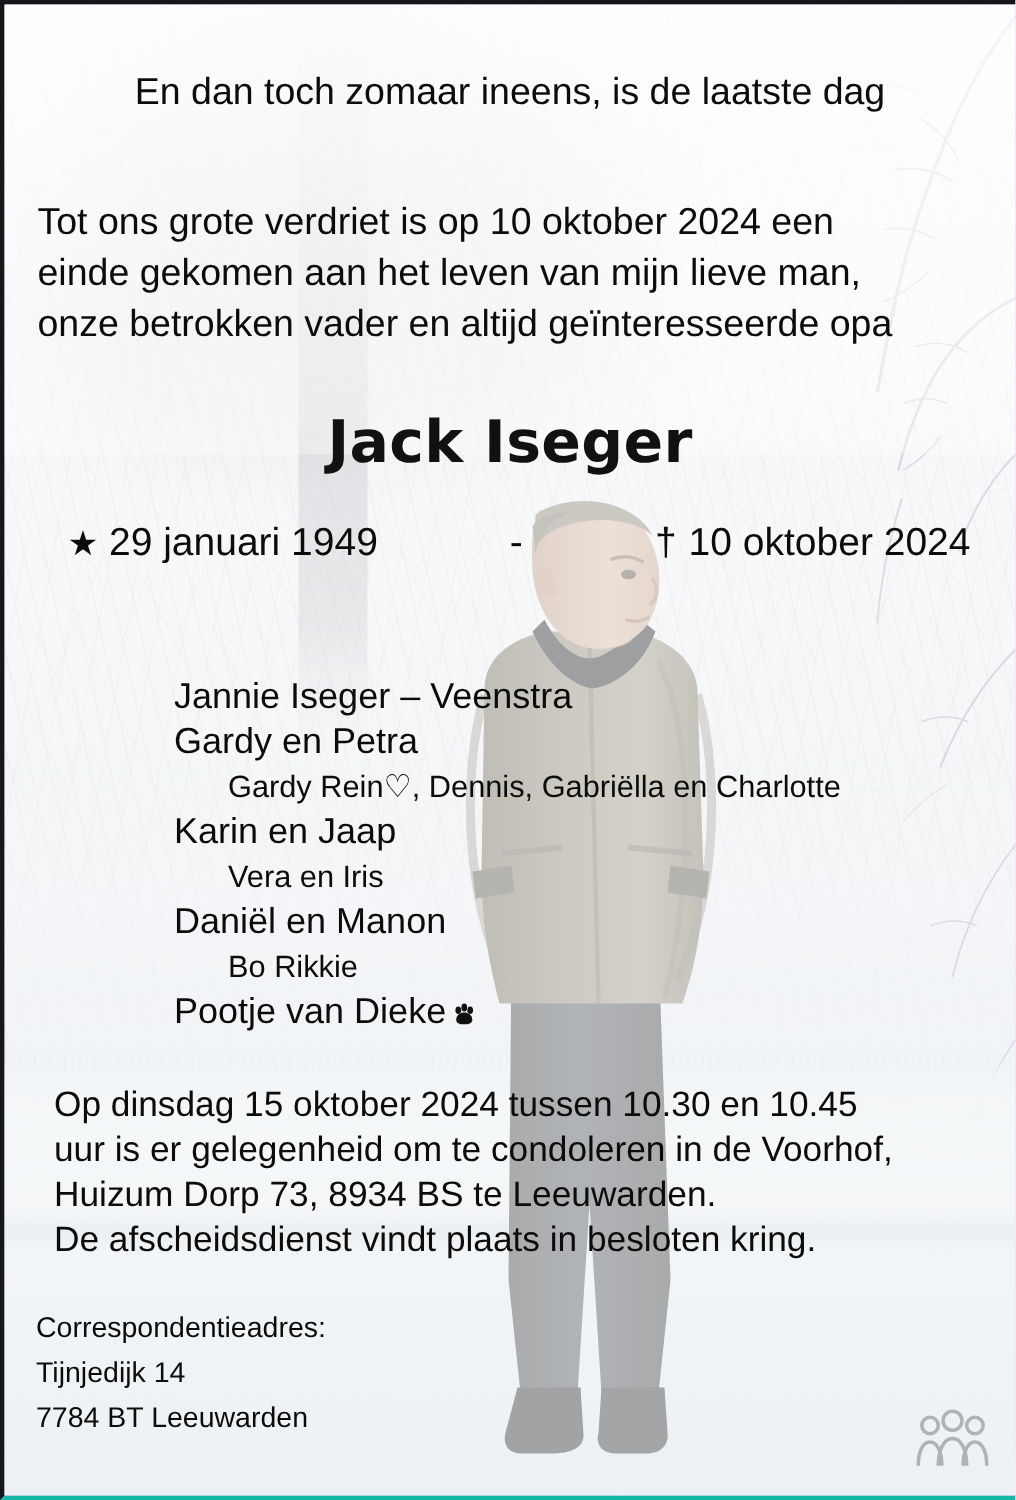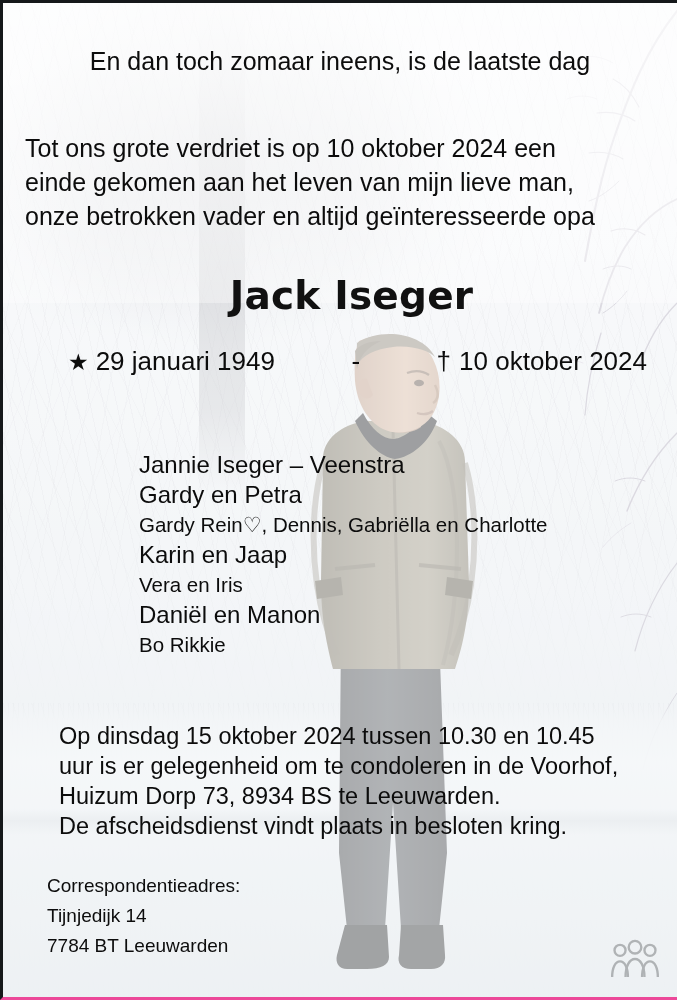--- a/index.html
+++ b/index.html
@@ -10,21 +10,21 @@
   }
   #card {
     position: relative;
     width: 677px;
     height: 1000px;
     overflow: hidden;
     background: #f0abfc;
     font-family: "Liberation Sans", sans-serif;
     border-top: 3px solid #15181a;
     border-left: 3px solid #15181a;
-    border-bottom: 3px solid #ec4899;
+    border-bottom: 3px solid #14b8a6;
     box-sizing: border-box;
   }
 
   
   .bg-layer {
     position: absolute;
     inset: 0;
     pointer-events: none;
   }
 
@@ -102,21 +102,21 @@
     background: linear-gradient(180deg, rgba(255,255,255,0.72) 0%, rgba(255,255,255,0.55) 60%, rgba(255,255,255,0.35) 100%);
   }
 
   
   .content {
     position: relative;
     z-index: 5;
     height: 100%;
     color: #0c0c0c;
   }
-  .t { position: absolute; margin: 0; padding-left: 23px; }
+  .t { position: absolute; margin: 0; }
 
   .intro {
     left: 0; right: 0; top: 42px;
     text-align: center;
     font-size: 25px;
     line-height: 33px;
     padding: 0 52px;
     box-sizing: border-box;
   }
   .announce {
@@ -149,21 +149,21 @@
   .dates .death { white-space: nowrap; }
   .glyph-star { font-size: 23px; margin-right: 7px; }
   .glyph-cross { font-size: 26px; margin-right: 8px; }
 
   .family {
     left: 113px; top: 447px;
     font-size: 24px;
     line-height: 30px;
   }
   .family .fam-row { white-space: nowrap; }
-  .family .small { font-size: 20.5px; }
+  .family .small { font-size: 20.5px; margin-left: 36px; }
   .glyph-heart { font-size: 21px; }
   .paw { display: inline-block; width: 17px; height: 17px; vertical-align: -2px; margin-left: 4px; }
   .paw svg { display: block; width: 17px; height: 17px; }
 
   .service {
     left: 33px; right: 24px; top: 718px;
     font-size: 23.5px;
     line-height: 30px;
   }
   .service .srv-row { white-space: nowrap; }
@@ -306,20 +306,26 @@
     </div>
 
     <div class="t family">
       <div class="fam-row"><span>Jannie Iseger – Veenstra</span></div>
       <div class="fam-row"><span>Gardy en Petra</span></div>
       <div class="fam-row small"><span>Gardy Rein</span><span class="glyph-heart">♡</span><span>, Dennis, Gabriëlla en Charlotte</span></div>
       <div class="fam-row"><span>Karin en Jaap</span></div>
       <div class="fam-row small"><span>Vera en Iris</span></div>
       <div class="fam-row"><span>Daniël en Manon</span></div>
       <div class="fam-row small"><span>Bo Rikkie</span></div>
+      <div class="fam-row"><span>Pootje van Dieke</span><span class="paw"><svg viewBox="0 0 24 24" aria-hidden="true">
+              <ellipse cx="6.4" cy="9.2" rx="2.7" ry="3.6" fill="#101010"></ellipse>
+              <ellipse cx="12" cy="6.6" rx="2.7" ry="3.8" fill="#101010"></ellipse>
+              <ellipse cx="17.6" cy="9.2" rx="2.7" ry="3.6" fill="#101010"></ellipse>
+              <path d="M12 11.4 C16.4 11.4, 19.6 14.6, 19.6 18 C19.6 21, 16.8 22.4, 12 22.4 C7.2 22.4, 4.4 21, 4.4 18 C4.4 14.6, 7.6 11.4, 12 11.4 Z" fill="#101010"></path>
+            </svg></span></div>
     </div>
 
     <div class="t service">
       <div class="srv-row">Op dinsdag 15 oktober 2024 tussen 10.30 en 10.45</div>
       <div class="srv-row">uur is er gelegenheid om te condoleren in de Voorhof,</div>
       <div class="srv-row">Huizum Dorp 73, 8934  BS  te Leeuwarden.</div>
       <div class="srv-row">De afscheidsdienst vindt plaats in besloten kring.</div>
     </div>
 
     <div class="t correspondence">

